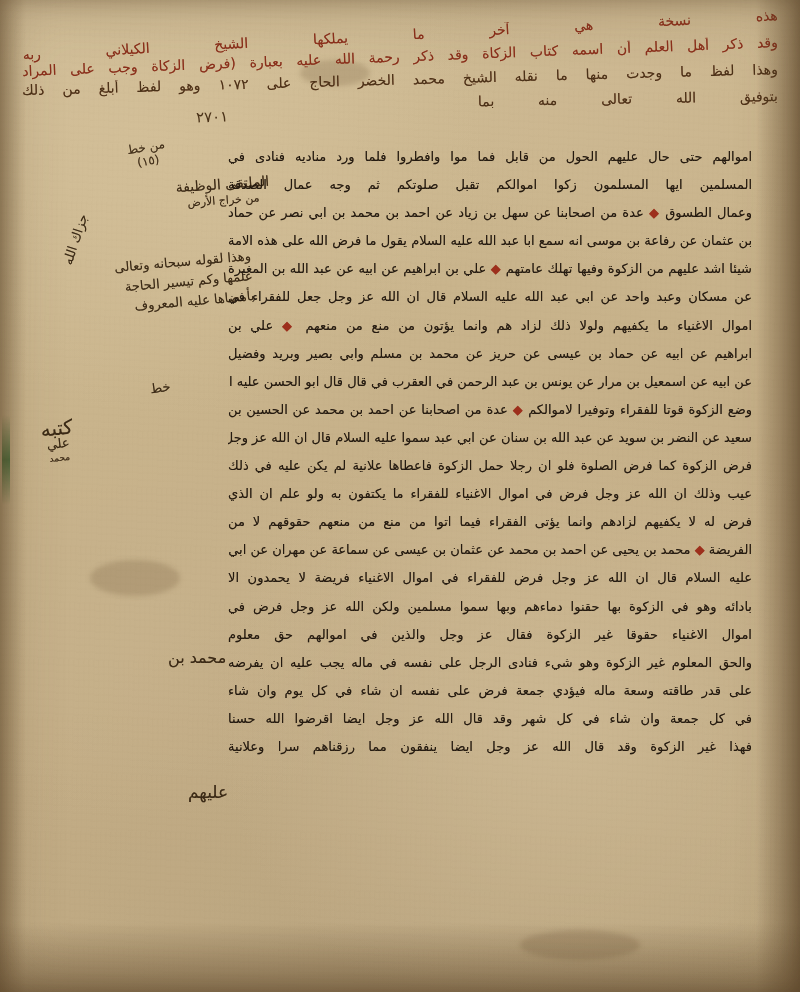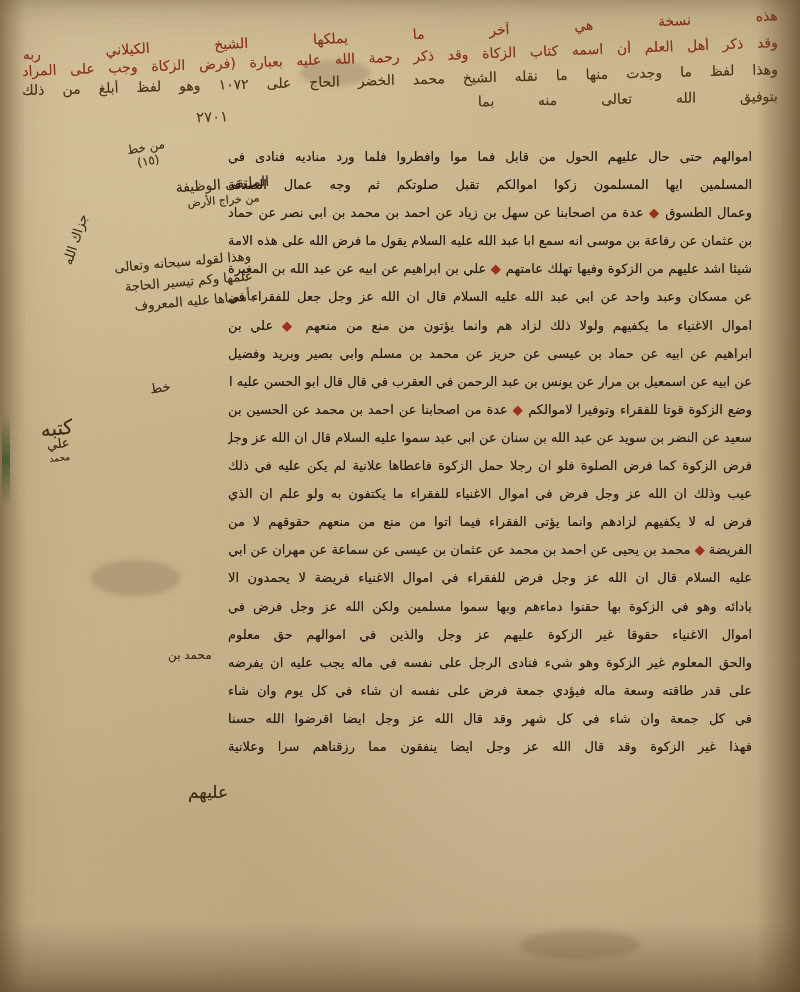--- a/index.html
+++ b/index.html
@@ -206,21 +206,21 @@
     line-height: 16px;
     color: #3b2a16;
   }
   #note-khat {
     left: 150px; top: 380px;
     font-size: 13px;
     transform: rotate(-8deg);
   }
   #note-muhammad {
     left: 168px; top: 648px;
-    font-size: 12px;
+    font-size: 16px;
   }
   #note-alayhim {
     left: 188px; top: 782px;
     font-size: 17px;
   }
 
   
   .smudge {
     position: absolute;
     background: rgba(96,70,40,0.20);
@@ -291,21 +291,21 @@
     <div class="line">ابراهيم عن ابيه عن حماد بن عيسى عن حريز عن محمد بن مسلم وابي بصير وبريد وفضيل</div>
     <div class="line">عن ابيه عن اسمعيل بن مرار عن يونس بن عبد الرحمن في العقرب في قال قال ابو الحسن عليه السلام ان الله عز وجل</div>
     <div class="line"><span>وضع الزكوة قوتا للفقراء وتوفيرا لاموالكم </span><span class="red">◆</span><span> عدة من اصحابنا عن احمد بن محمد عن الحسين بن</span></div>
     <div class="line">سعيد عن النضر بن سويد عن عبد الله بن سنان عن ابي عبد سموا عليه السلام قال ان الله عز وجل</div>
     <div class="line">فرض الزكوة كما فرض الصلوة فلو ان رجلا حمل الزكوة فاعطاها علانية لم يكن عليه في ذلك</div>
     <div class="line">عيب وذلك ان الله عز وجل فرض في اموال الاغنياء للفقراء ما يكتفون به ولو علم ان الذي</div>
     <div class="line">فرض له لا يكفيهم لزادهم وانما يؤتى الفقراء فيما اتوا من منع من منعهم حقوقهم لا من</div>
     <div class="line"><span>الفريضة </span><span class="red">◆</span><span> محمد بن يحيى عن احمد بن محمد عن عثمان بن عيسى عن سماعة عن مهران عن ابي عبد الله</span></div>
     <div class="line">عليه السلام قال ان الله عز وجل فرض للفقراء في اموال الاغنياء فريضة لا يحمدون الا</div>
     <div class="line">بادائه وهو في الزكوة بها حقنوا دماءهم وبها سموا مسلمين ولكن الله عز وجل فرض في</div>
-    <div class="line">اموال الاغنياء حقوقا غير الزكوة عليهم عز وجل والذين في اموالهم حق معلوم</div>
+    <div class="line">اموال الاغنياء حقوقا غير الزكوة فقال عز وجل والذين في اموالهم حق معلوم</div>
     <div class="line">والحق المعلوم غير الزكوة وهو شيء فنادى الرجل على نفسه في ماله يجب عليه ان يفرضه</div>
     <div class="line">على قدر طاقته وسعة ماله فيؤدي جمعة فرض على نفسه ان شاء في كل يوم وان شاء</div>
     <div class="line">في كل جمعة وان شاء في كل شهر وقد قال الله عز وجل ايضا اقرضوا الله حسنا</div>
     <div class="line">فهذا غير الزكوة وقد قال الله عز وجل ايضا ينفقون مما رزقناهم سرا وعلانية</div>
   </div>
 
   <div id="edge-left"></div>
   <div id="edge-right"></div>
   <div id="edge-bottom"></div>
   <div id="vignette"></div>

